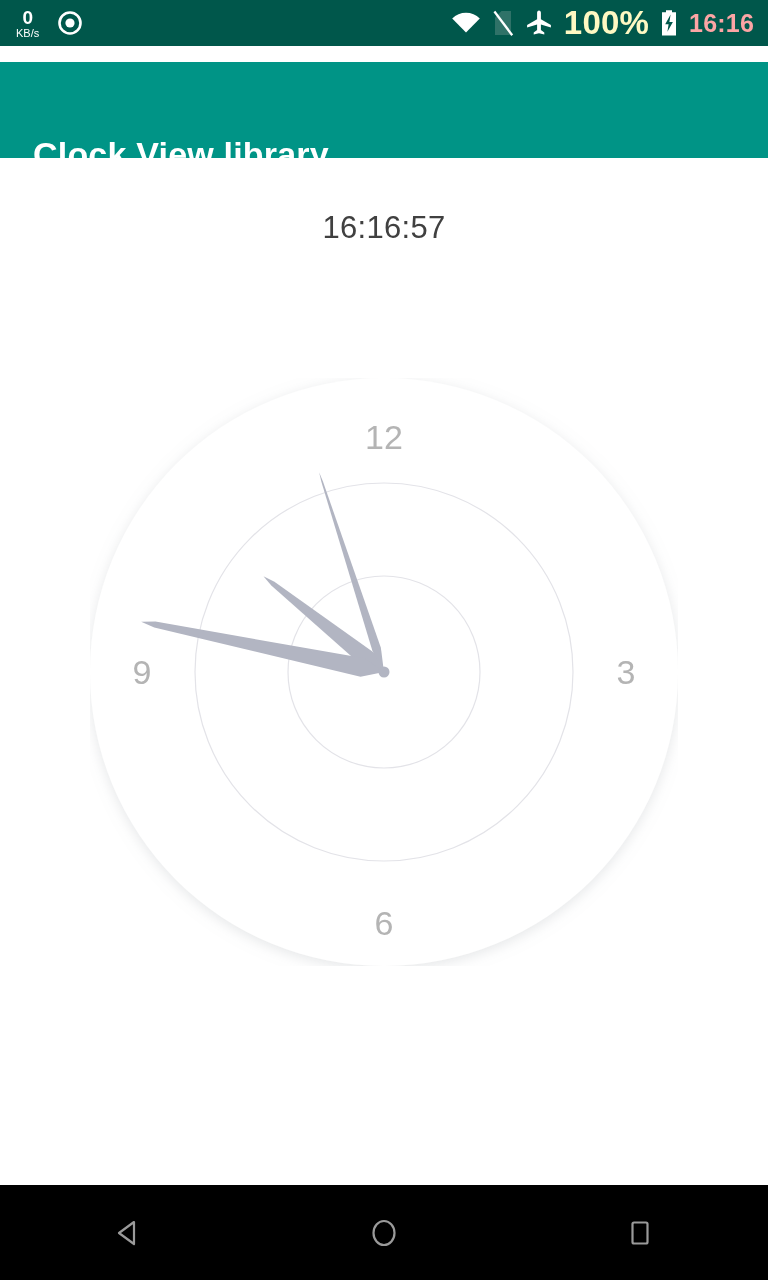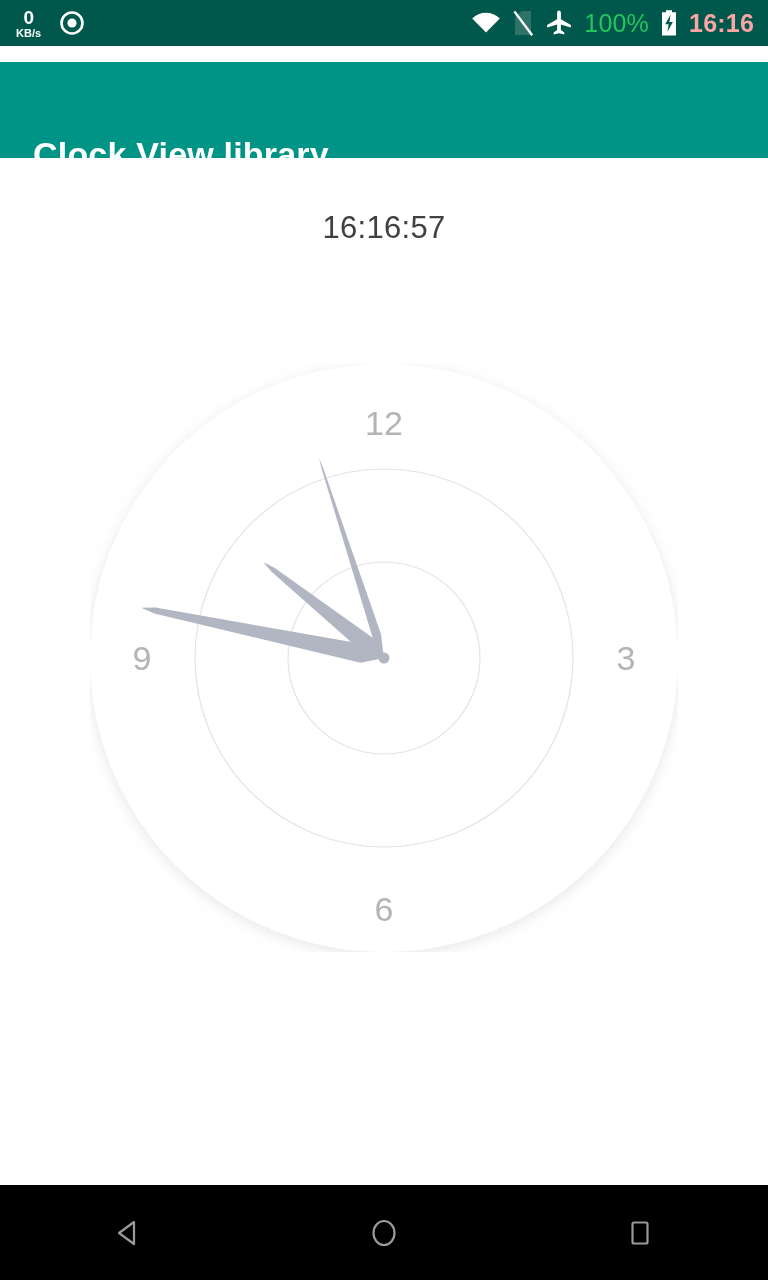--- a/index.html
+++ b/index.html
@@ -46,33 +46,33 @@
     line-height: 1;
     color: #ffffff;
   }
   .netspeed .ns-num {
     font-size: 19px;
     font-weight: bold;
     letter-spacing: -0.5px;
   }
   .netspeed .ns-unit {
     font-size: 11px;
-    font-weight: bold;
+    font-weight: normal;
     margin-top: 1px;
   }
   .sb-time {
     color: #fca5a5;
     font-size: 25px;
     font-weight: bold;
     letter-spacing: 0.2px;
   }
   .sb-pct {
-    color: #22c55e;
-    font-size: 25px;
-    font-weight: normal;
+    color: #fef9c3;
+    font-size: 33px;
+    font-weight: bold;
     letter-spacing: 0.2px;
   }
   .icon-svg { display: block; }
 
   
   #app-bar {
     position: absolute;
     left: 0; top: 62px;
     width: 768px;
     height: 112px;
@@ -104,21 +104,21 @@
     text-align: center;
     color: #404040;
     font-size: 31px;
     letter-spacing: 0.3px;
   }
 
   
   #clock-wrap {
     position: absolute;
     left: 90px;
-    top: 206px;
+    top: 220px;
     width: 588px;
     height: 588px;
   }
   #clock-svg { display: block; }
 
   
   #nav-bar {
     position: absolute;
     left: 0; top: 1185px;
     width: 768px;

